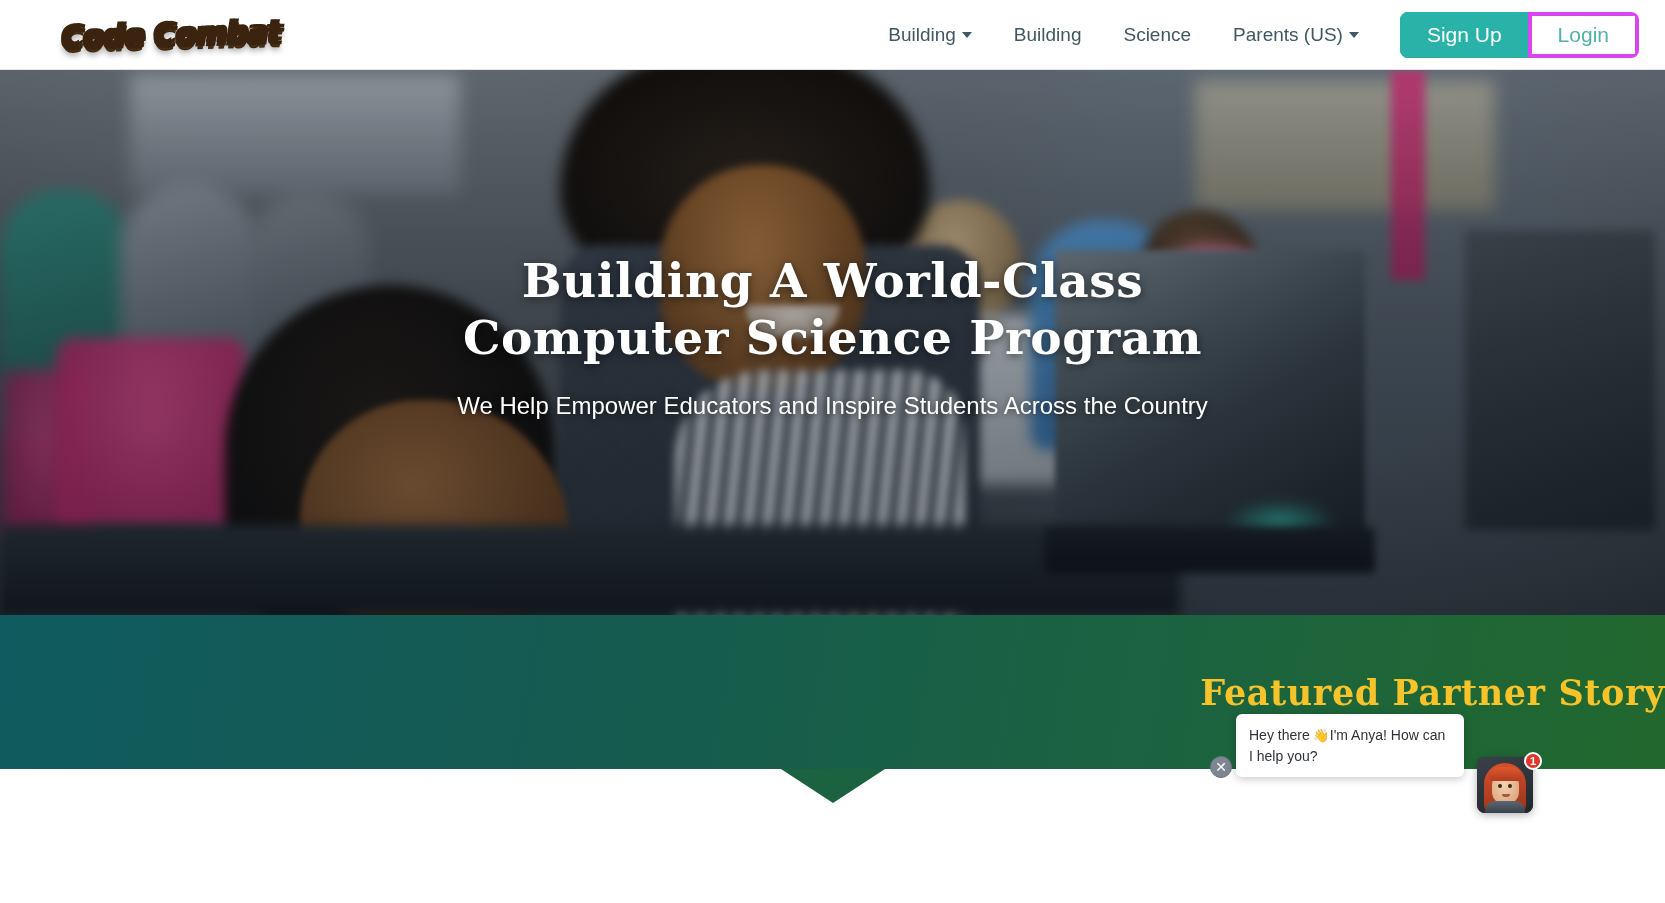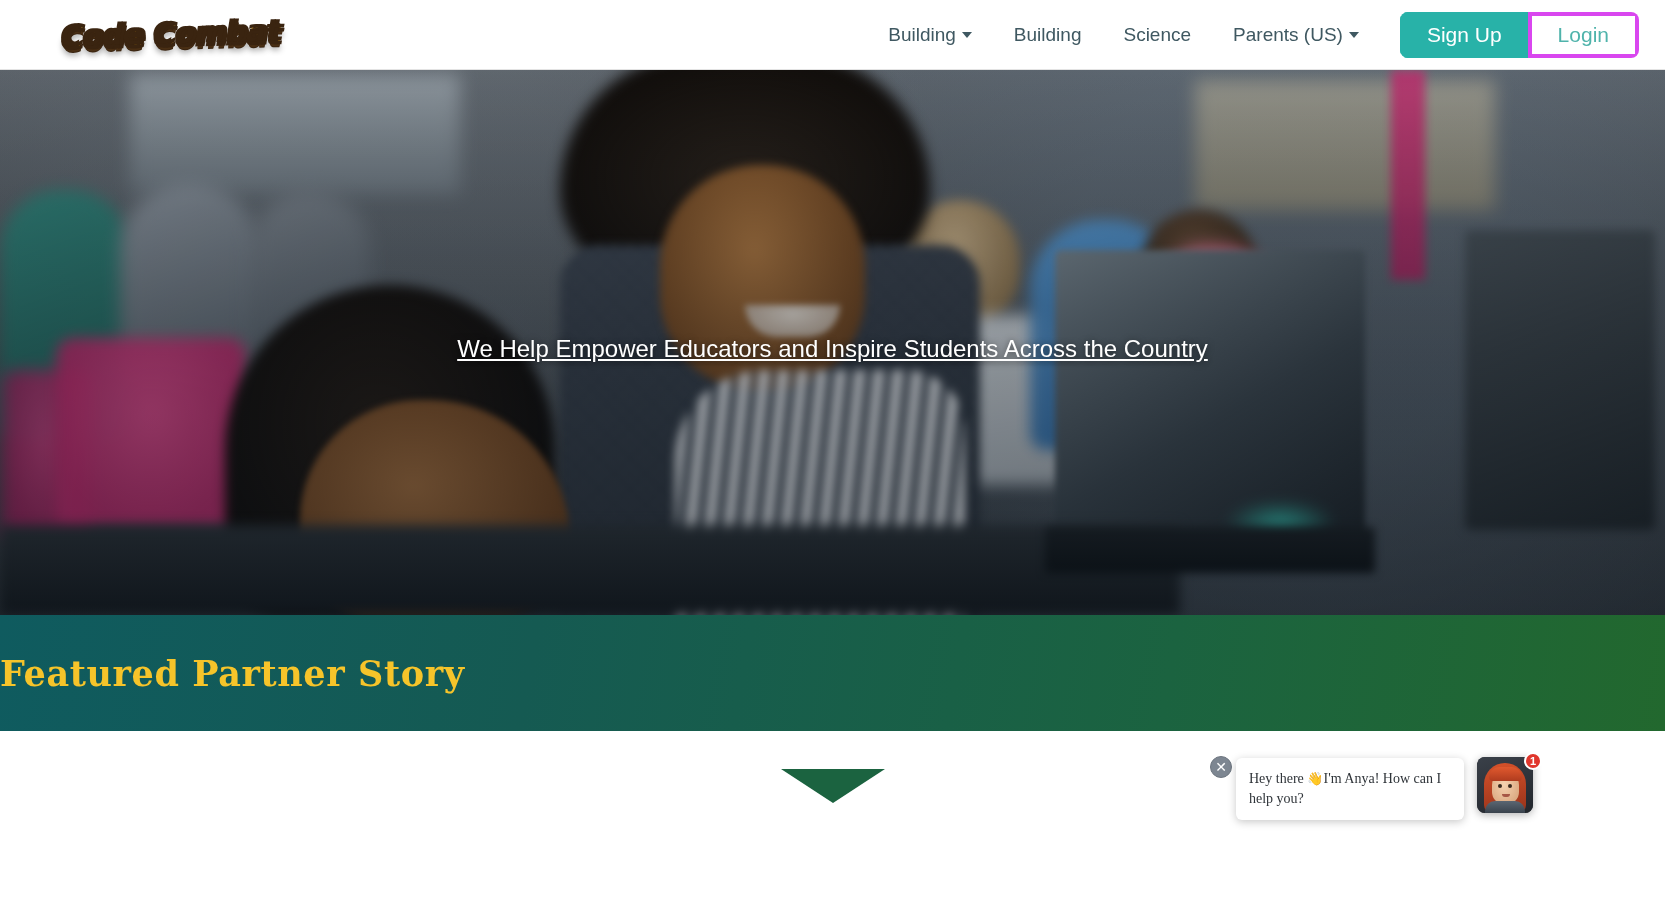--- a/index.html
+++ b/index.html
@@ -267,29 +267,28 @@
     letter-spacing:.5px;
     text-shadow:0 2px 10px rgba(0,0,0,.55);
   }
   .hero-sub {
     margin-top:26px;
     font-size:24px;
     color:#ffffff;
     text-align:center;
     font-weight:400;
     text-shadow:0 1px 7px rgba(0,0,0,.6);
-    text-decoration:underline;
   }
 
   
   .green-band {
     position:absolute; top:615px; left:0;
-    width:1665px; height:116px;
+    width:1665px; height:154px;
     background:linear-gradient(100deg,#0f5b5f 0%, #155a52 32%, #1b6340 70%, #22682e 100%);
-    display:flex; align-items:center; justify-content:flex-start;
+    display:flex; align-items:center; justify-content:flex-end;
     z-index:10;
   }
   .band-title {
     font-family:"DejaVu Serif", serif;
     font-weight:bold;
     font-size:35px;
     color:#f6c42a;
     letter-spacing:.6px;
     text-align:center;
   }
@@ -319,31 +318,30 @@
     background:#7d8691;
     display:flex; align-items:center; justify-content:center;
     color:#ffffff;
     font-size:14px; line-height:1;
     cursor:pointer;
     z-index:60;
     border:1px solid #6e7680;
   }
   .chat-bubble {
     position:absolute;
-    left:1236px; top:758px;
+    left:1236px; top:714px;
     width:228px;
     background:#ffffff;
     border-radius:6px;
     padding:11px 13px;
     box-shadow:0 2px 9px rgba(0,0,0,.22);
     font-size:14px;
     line-height:20px;
     color:#2f3439;
     z-index:60;
-    font-family:Liberation Serif, serif;
   }
   .chat-avatar {
     position:absolute;
     left:1477px; top:757px;
     width:56px; height:56px;
     border-radius:8px;
     overflow:hidden;
     background:#2b2f36;
     box-shadow:0 2px 8px rgba(0,0,0,.3);
     cursor:pointer;
@@ -459,20 +457,24 @@
     <div class="hp teacher-arm"></div>
     <div class="hp girl-hair"></div>
     <div class="hp girl-face"></div>
     <div class="hp desk-dark"></div>
     <div class="hp keyboard"></div>
   </div>
 
   <div class="hero-scrim"></div>
 
   <div class="hero-copy">
+    <h1 class="hero-title">
+      <span>Building A World-Class</span><br>
+      <span>Computer Science Program</span>
+    </h1>
     <p class="hero-sub">We Help Empower Educators and Inspire Students Across the Country</p>
   </div>
 
 </section>
 
 <div class="below-white"></div>
 
 <section class="green-band">
   <h2 class="band-title">Featured Partner Story</h2>
 </section>

